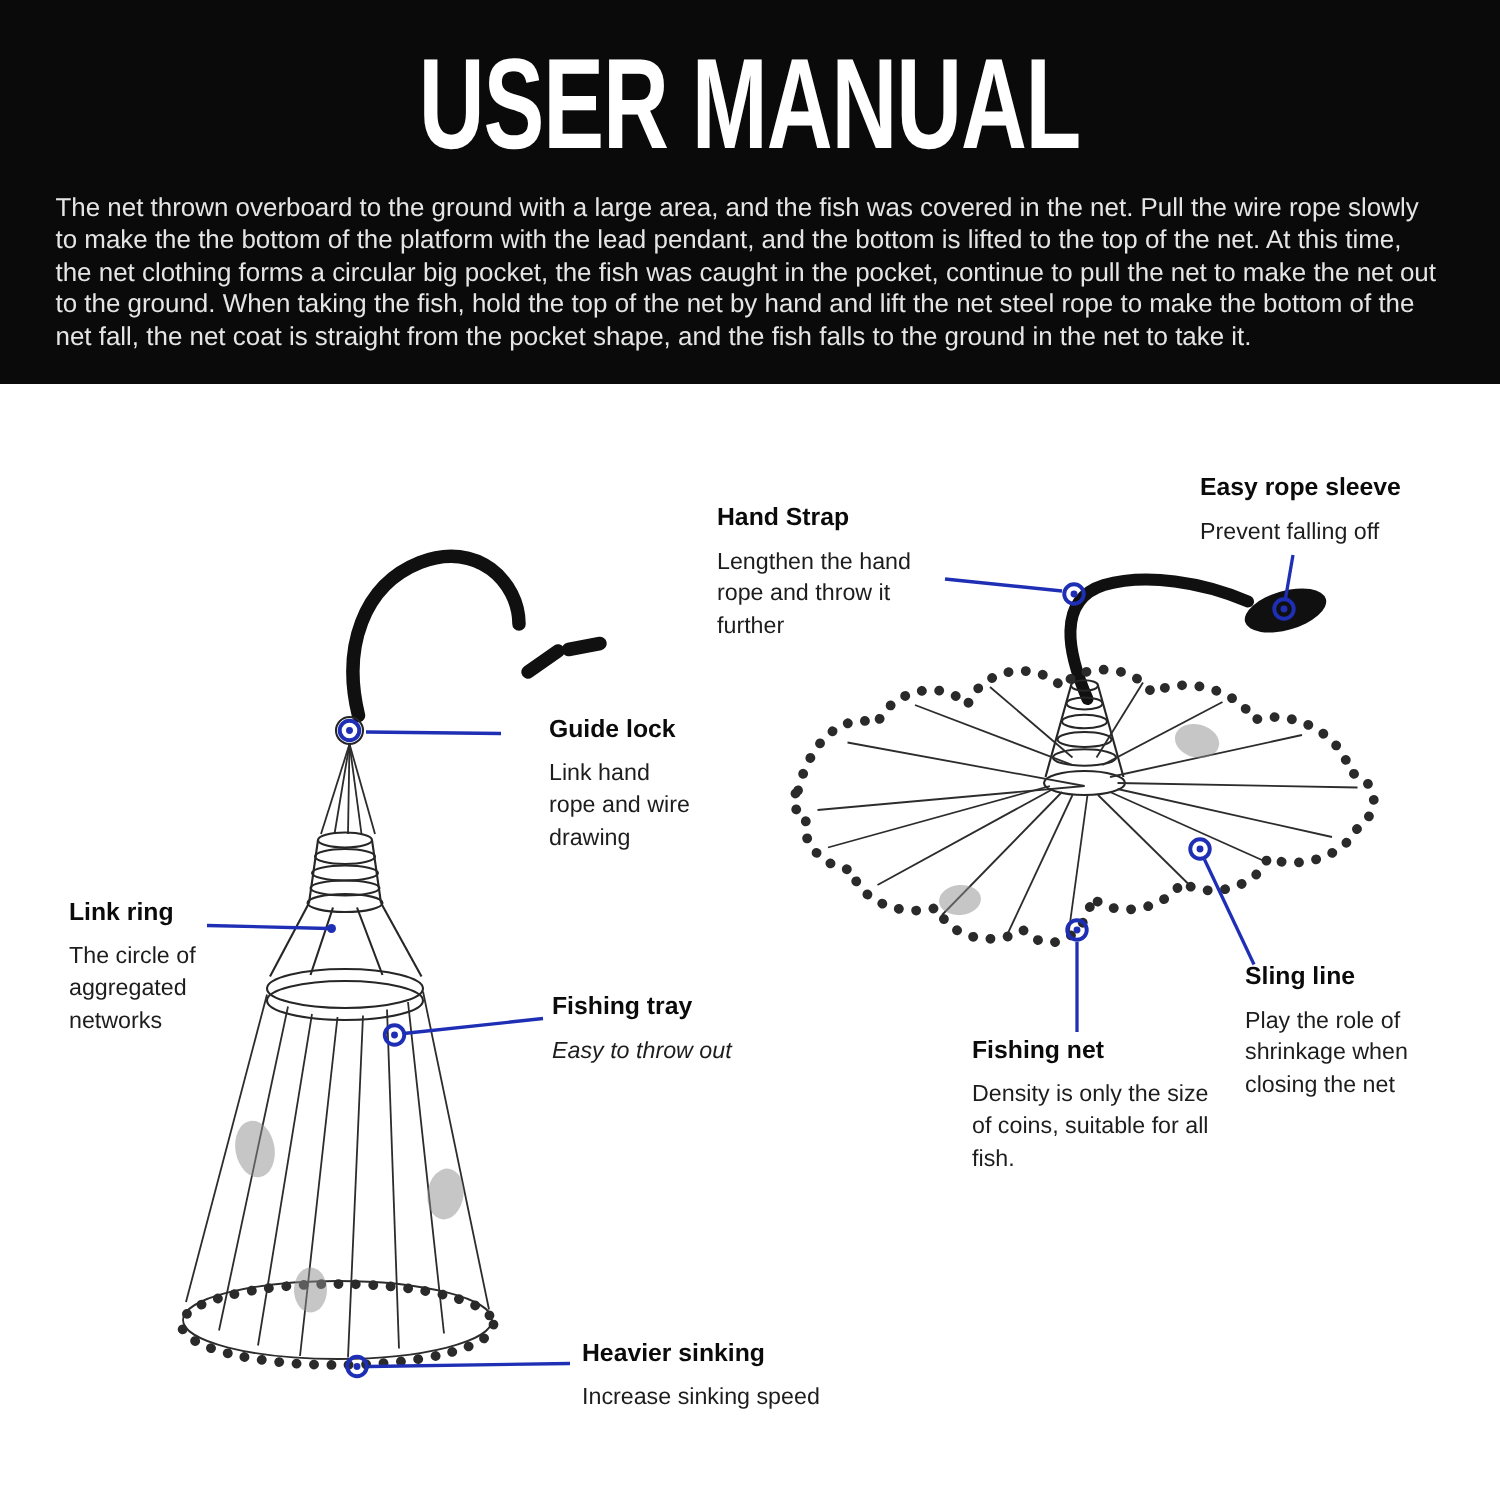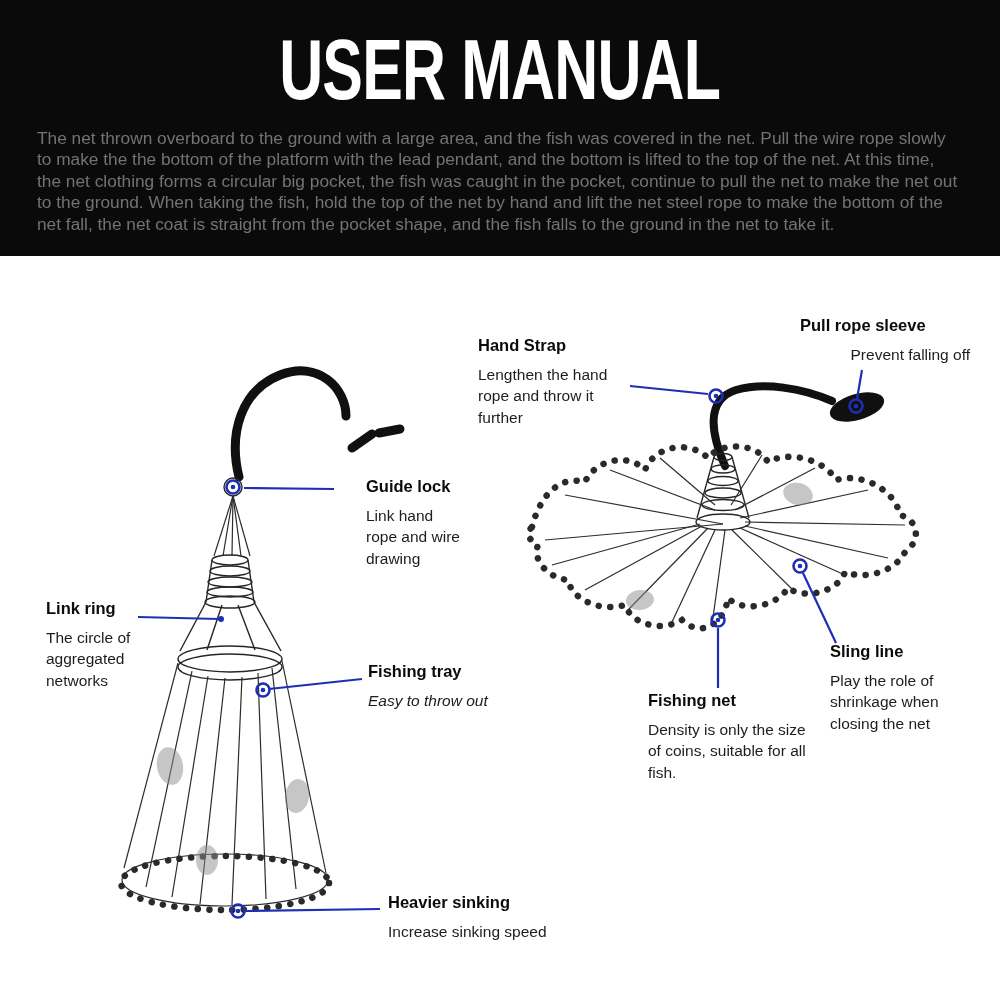--- a/index.html
+++ b/index.html
@@ -13,21 +13,21 @@
     background:#0a0a0a;
   }
   .title-wrap { text-align:center; padding-top:26px; }
   .main-title {
     display:inline-block; color:#ffffff; font-size:78px; font-weight:900;
     line-height:1; letter-spacing:-1px; transform:scale(0.78,1.1);
     transform-origin:center top; white-space:nowrap;
   }
   .intro {
     position:absolute; top:128px; left:37px; width:926px;
-    color:#737373; font-size:17.3px; line-height:1.24; text-align:left;
+    color:#e5e5e5; font-size:17.3px; line-height:1.24; text-align:left;
   }
   
   .canvas { position:absolute; top:0; left:0; width:1000px; height:1000px; }
   .art        { stroke:#262626; fill:none; stroke-width:1.4; }
   .rope       { stroke:#101010; stroke-width:9; stroke-linecap:round; fill:none; }
   .rope2      { stroke:#101010; stroke-width:8; stroke-linecap:round; fill:none; }
   .thin       { stroke:#2c2c2c; stroke-width:1.2; fill:none; }
   .beads      { fill:none; stroke:#2a2a2a; stroke-width:6.5;
                 stroke-dasharray:0.1 11.5; stroke-linecap:round; }
   .patch      { fill:#8d8d8d; opacity:0.5; stroke:none; }
@@ -216,22 +216,22 @@
       </g>
     </g>
   </svg>
 
   <div class="ann" style="left:478px; top:336px; width:160px;">
     <p class="ann-title">Hand Strap</p>
     <p class="ann-desc" style="width:150px;">Lengthen the hand rope and throw it further</p>
   </div>
 
   <div class="ann" style="left:800px; top:316px; width:180px;">
-    <p class="ann-title">Pull rope sleeve</p>
-    <p class="ann-desc" style="width:170px;text-align:right;">Prevent falling off</p>
+    <p class="ann-title">Easy rope sleeve</p>
+    <p class="ann-desc" style="width:170px;">Prevent falling off</p>
   </div>
 
   <div class="ann" style="left:342px; top:477px; width:120px;margin-left:24px;">
     <p class="ann-title">Guide lock</p>
     <p class="ann-desc" style="width:102px;">Link hand rope and wire drawing</p>
   </div>
 
   <div class="ann" style="left:46px; top:599px; width:120px;">
     <p class="ann-title">Link ring</p>
     <p class="ann-desc" style="width:100px;">The circle of aggregated networks</p>

